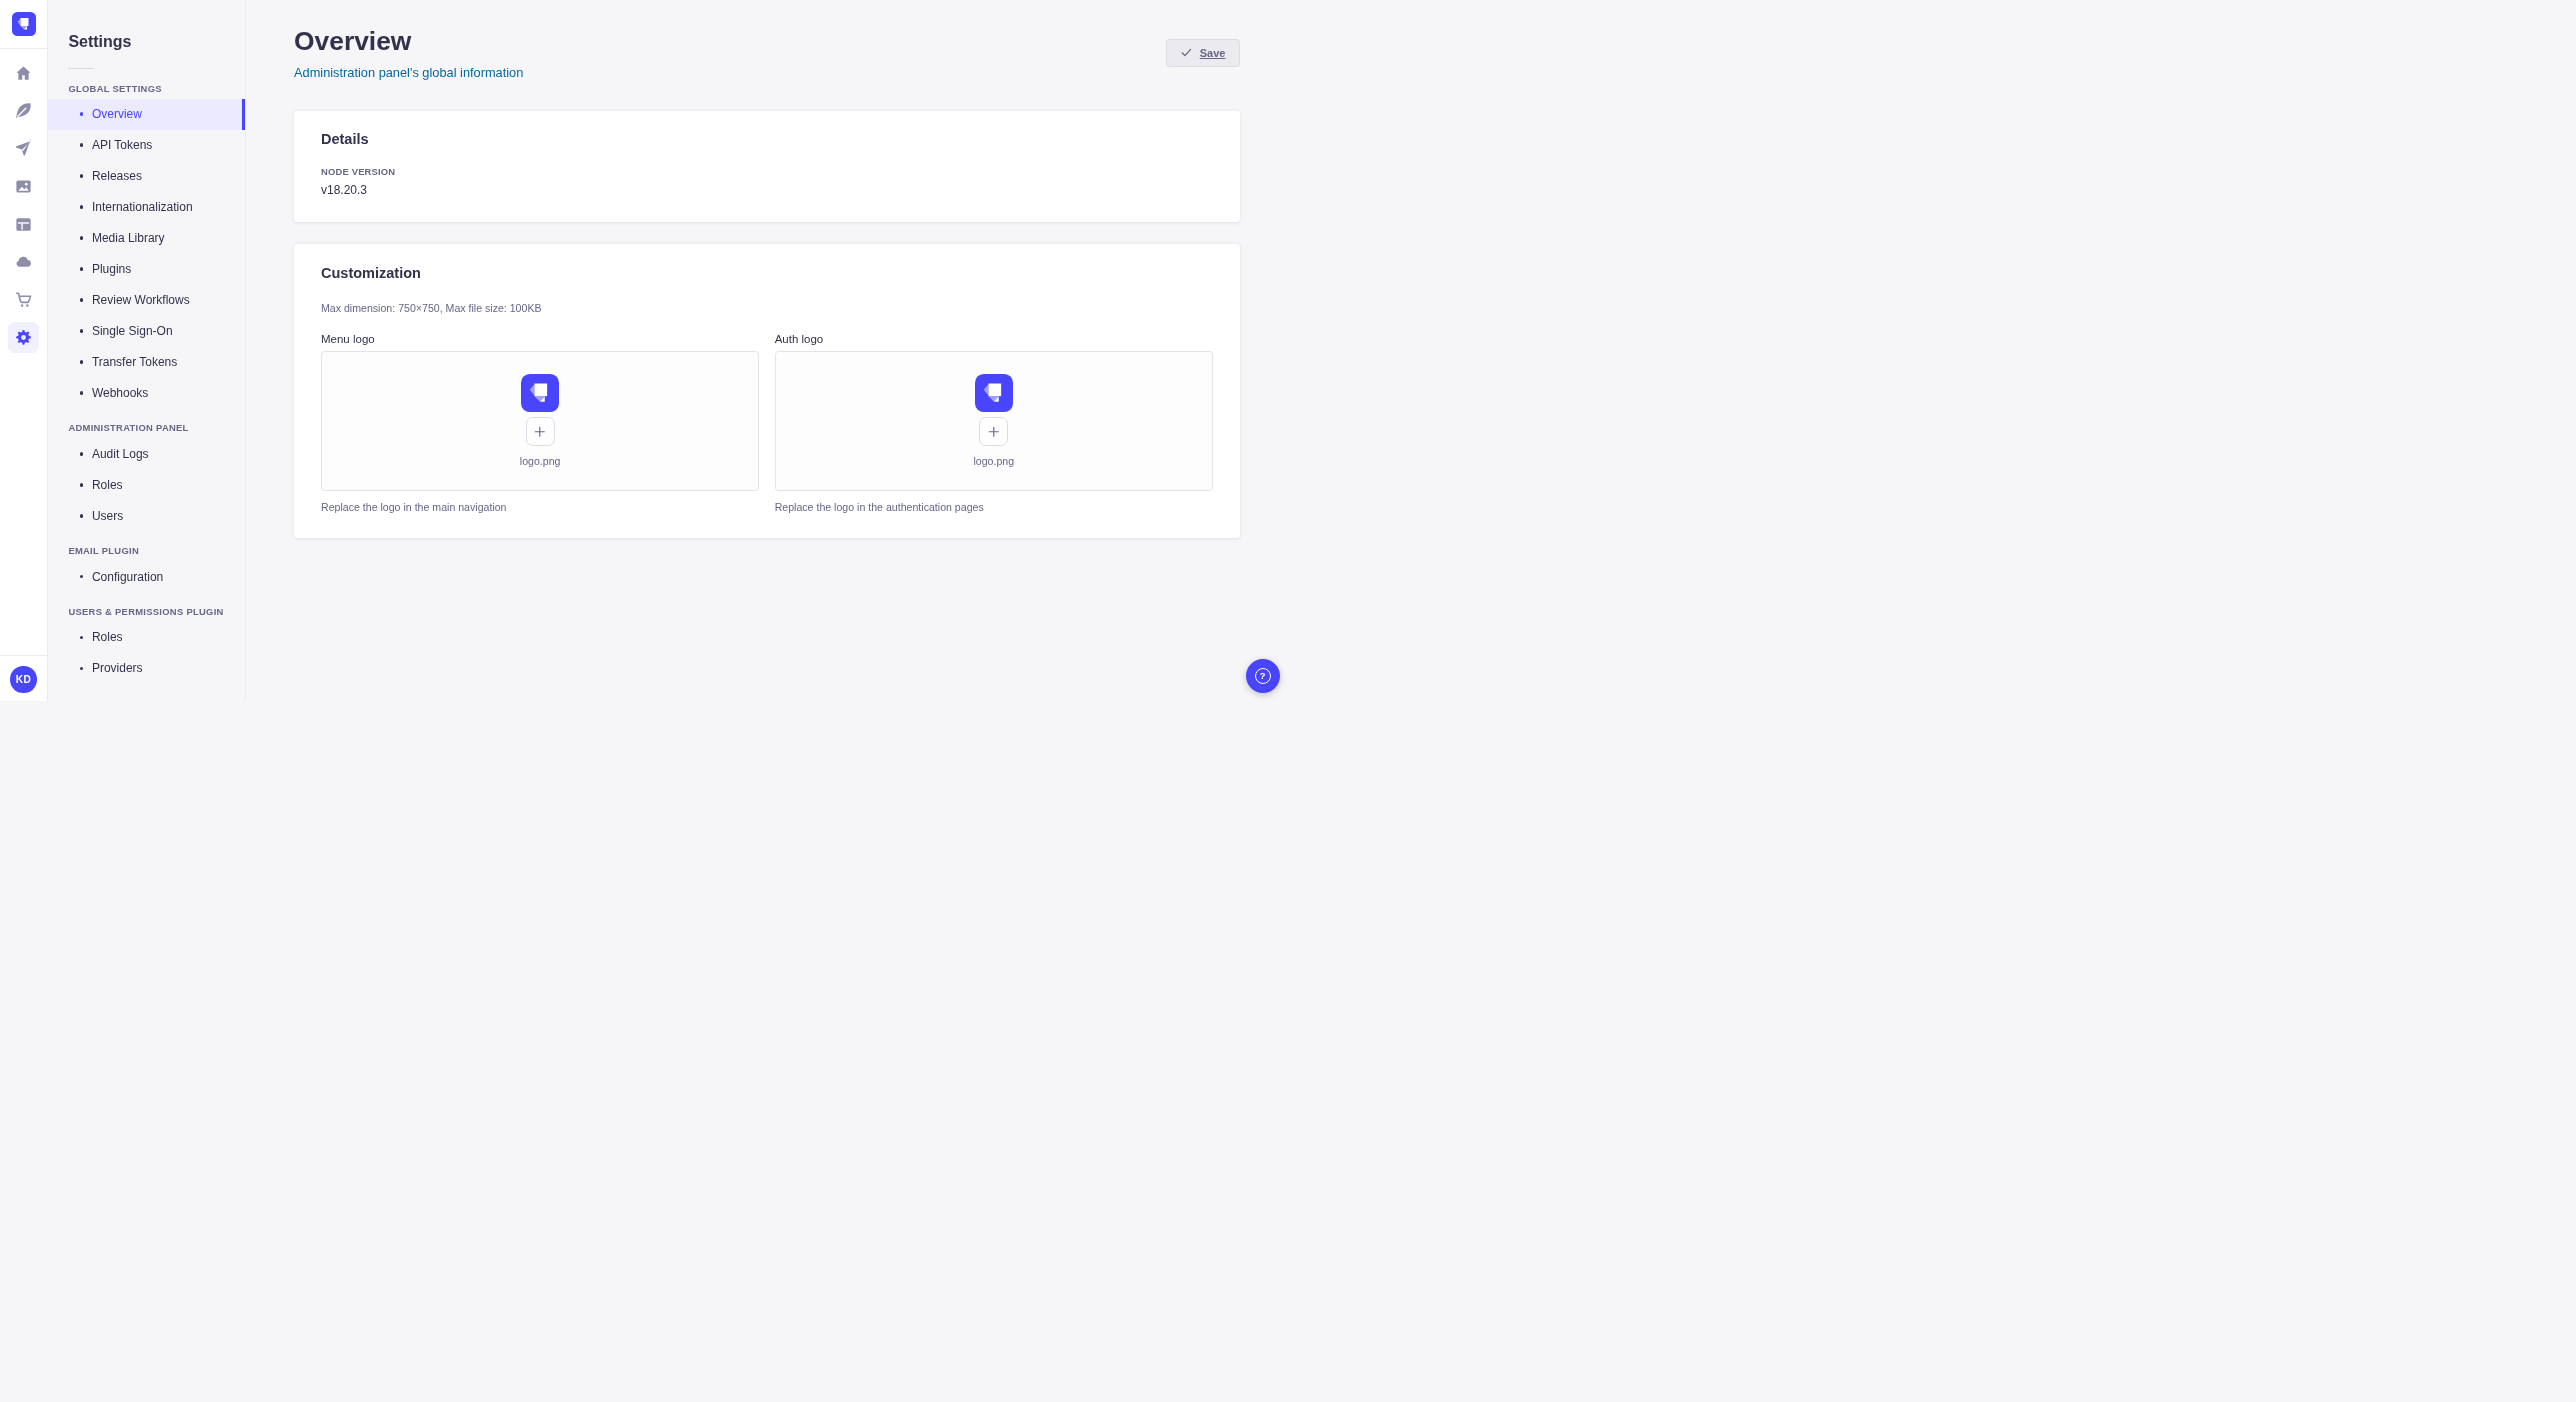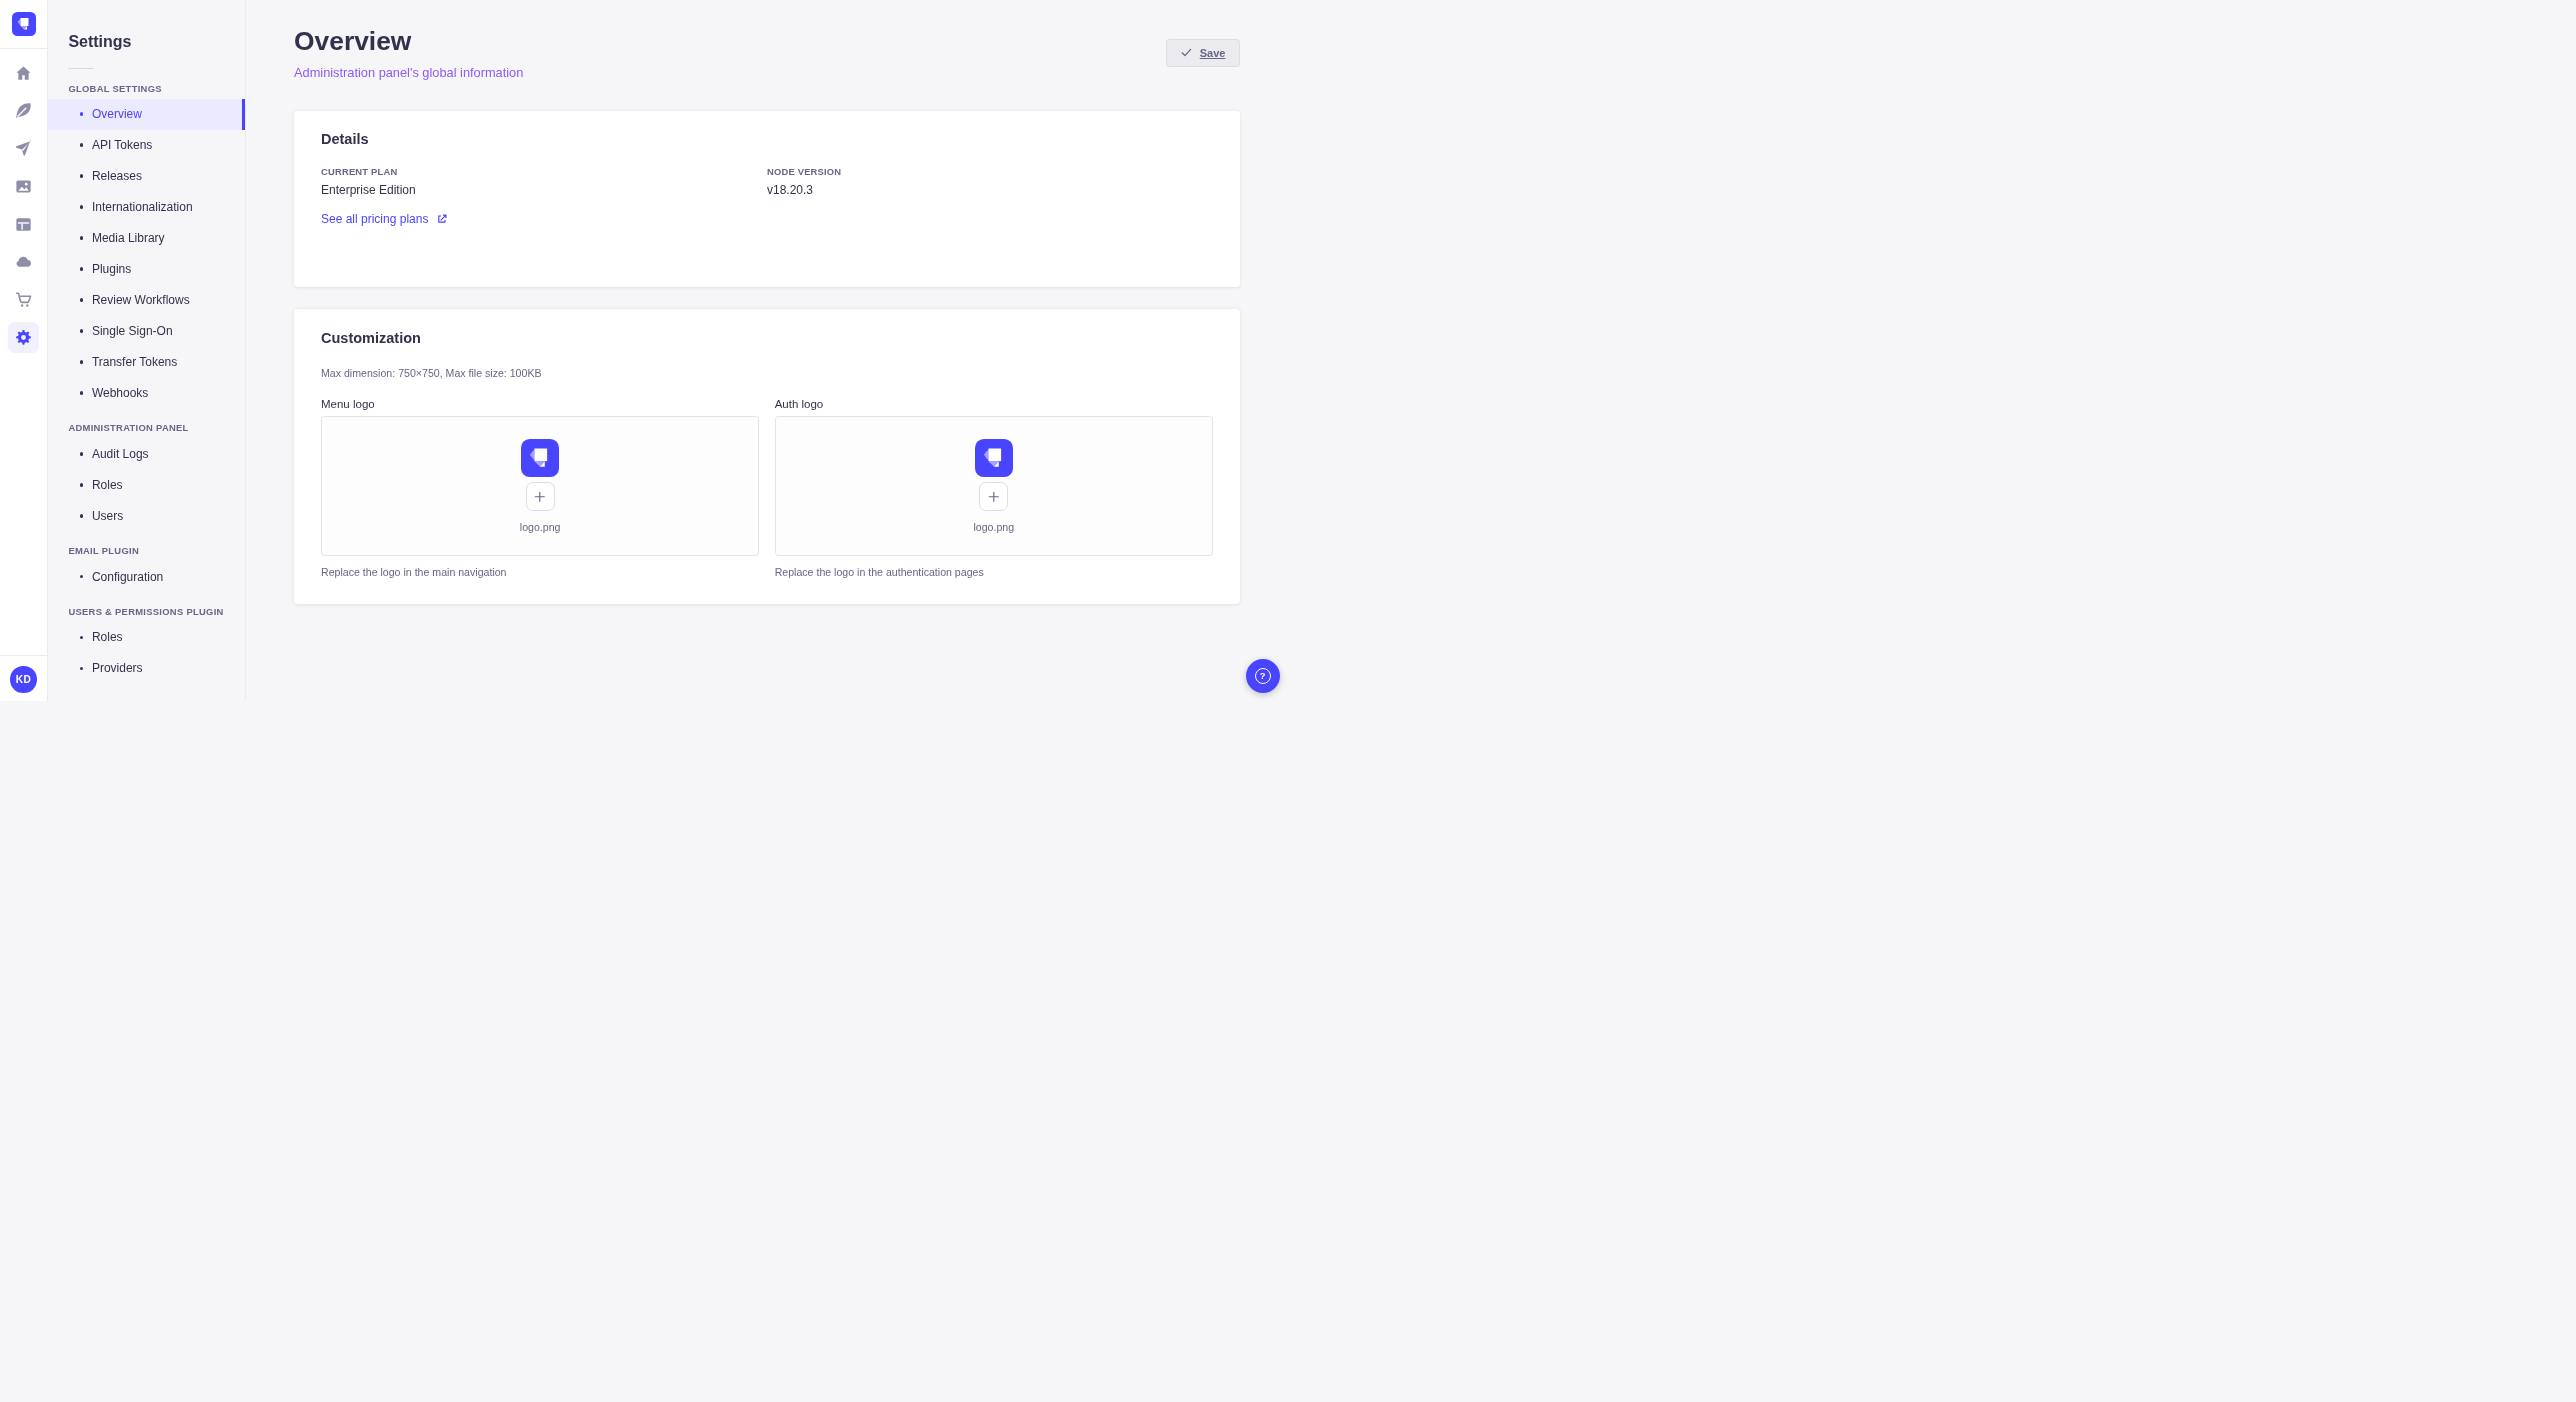--- a/index.html
+++ b/index.html
@@ -47,21 +47,21 @@
     padding-left:32px; font-size:12px; color:#32324d; cursor:pointer;
   }
   .nav-item .bullet { width:3.4px; height:3.4px; border-radius:50%; background:currentColor; flex-shrink:0; }
   .nav-item.active { background:#ebeafe; color:#4945ff; font-weight:500; }
   .nav-item.active::after { content:""; position:absolute; right:0; top:0; bottom:0; width:3.4px; background:#4945ff; }
 
   
   .main { flex:1; padding:0 48px; overflow:hidden; }
   .page-header { display:flex; justify-content:space-between; align-items:flex-start; padding-top:25.6px; }
   .page-title { font-size:26.4px; font-weight:700; color:#32324d; }
-  .page-subtitle { margin-top:8.5px; font-size:12.8px; color:#8b5cf6; }
+  .page-subtitle { margin-top:8.5px; font-size:12.8px; color:#0369a1; }
   .save-btn {
     margin-top:13px; display:inline-flex; align-items:center; gap:6.8px;
     background:#eaeaef; border:0.9px solid #dcdce4; border-radius:3.4px;
     color:#666687; font-size:11px; font-weight:600; padding:6.8px 13.6px; cursor:pointer;
     font-family:"Liberation Sans", sans-serif;
     text-decoration:underline;
   }
 
   .card {
     background:#fff; border-radius:3.4px; box-shadow:0 0.9px 3.4px rgba(33,33,52,.1);
@@ -264,30 +264,20 @@
         <svg width="12.8" height="12.8" viewBox="0 0 24 24" fill="none">
           <path d="M4 12.8 9.3 18 20 6.3" stroke="#666687" stroke-width="2.4" stroke-linecap="round" stroke-linejoin="round"></path>
         </svg>
         <span>Save</span>
       </button>
     </div>
 
     <section class="card details-card">
       <h2 class="card-title">Details</h2>
       <div class="details-grid">
-        <div>
-          <div class="field-label">CURRENT PLAN</div>
-          <div class="field-value">Enterprise Edition</div>
-          <a class="pricing-link">
-            <span>See all pricing plans</span>
-            <svg width="12" height="12" viewBox="0 0 24 24" fill="#4945ff">
-              <path d="M14 3h7v7h-2.3V6.9l-8.5 8.5-1.6-1.6 8.5-8.5H14zM4.5 4.9h5.6v2.3H6.8v10h10v-3.3h2.3v5.6H4.5z"></path>
-            </svg>
-          </a>
-        </div>
         <div>
           <div class="field-label">NODE VERSION</div>
           <div class="field-value">v18.20.3</div>
         </div>
         <div></div>
       </div>
     </section>
 
     <section class="card customization-card">
       <h2 class="card-title">Customization</h2>

